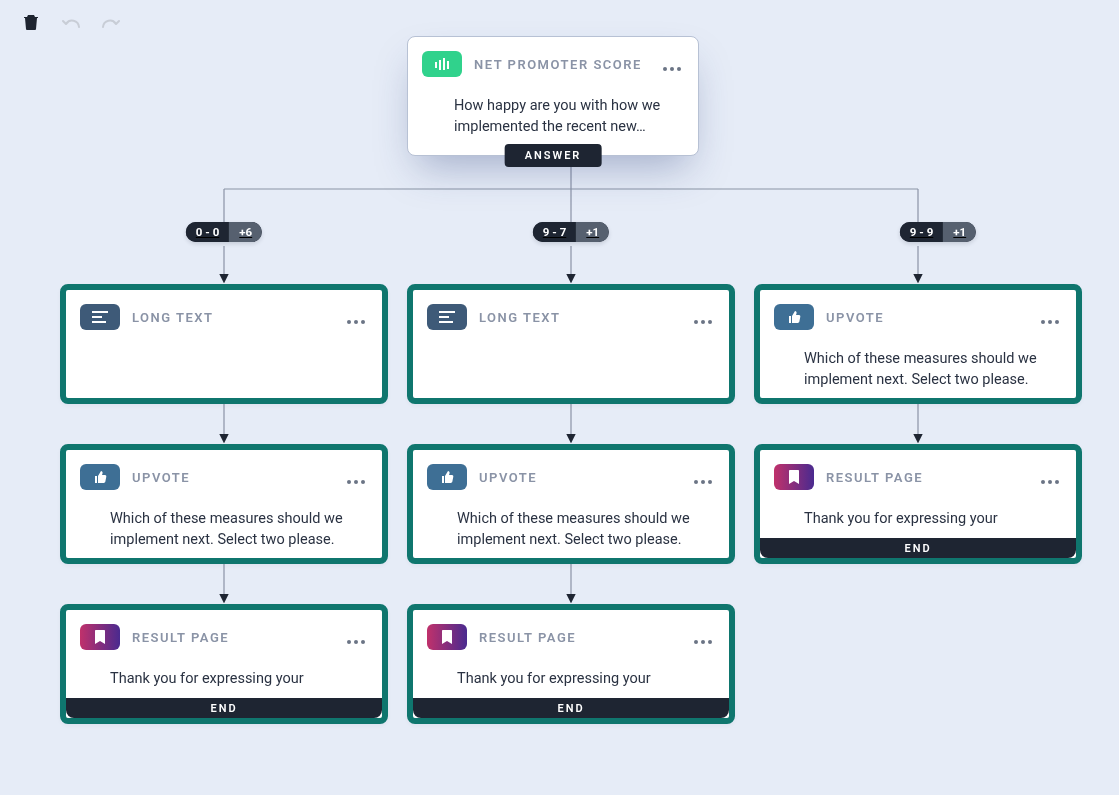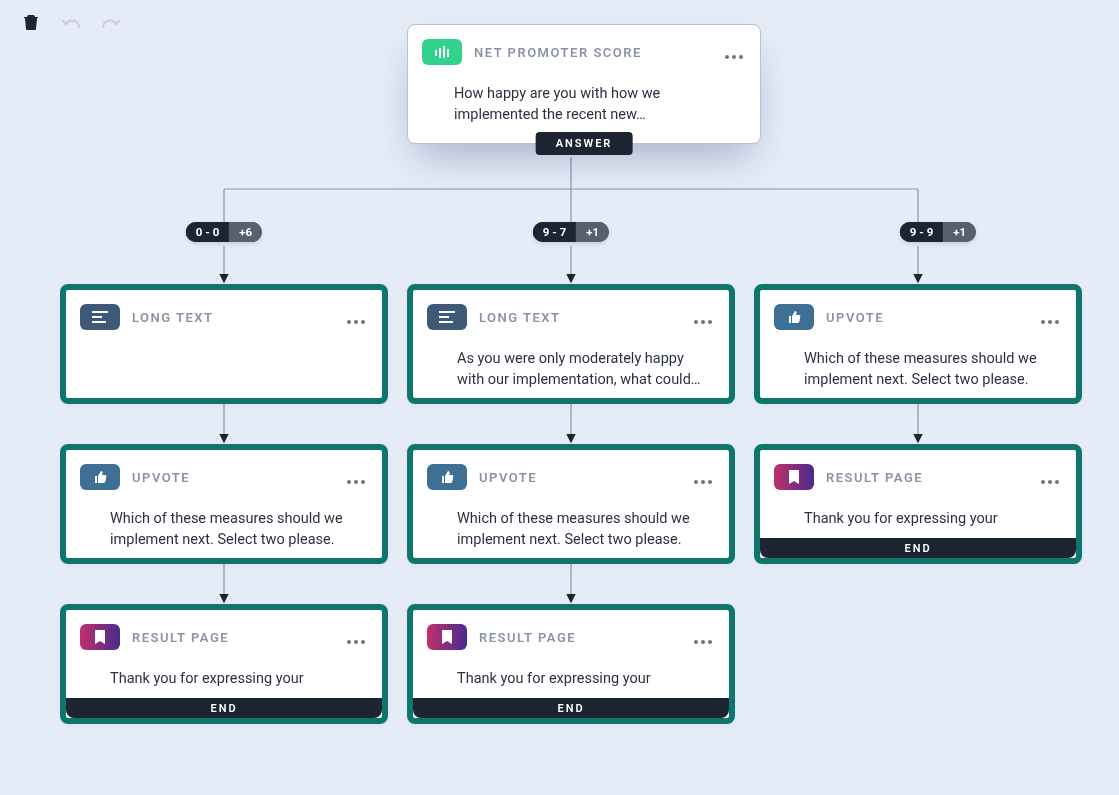--- a/index.html
+++ b/index.html
@@ -84,20 +84,21 @@
   .chip {
     position: absolute;
     transform: translateX(-50%);
     display: flex;
     border-radius: 12px;
     overflow: hidden;
     font-size: 11.5px;
     font-weight: 700;
     background: #1e2532;
     box-shadow: 0 2px 4px rgba(20,30,50,0.15);
+    text-decoration: underline;
   }
   .chip .seg { padding: 3px 10px; color: #fff; }
   .chip .seg.a { background: #1e2532; }
   .chip .seg.b { background: #56606f; }
 
   
   .endbar {
     position: absolute;
     left: 0; right: 0; bottom: 0;
     height: 20px;
@@ -174,21 +175,21 @@
   </div>
   <div class="chip" style="left:571px; top:222px;">
     <span class="seg a">9 - 7</span>
     <span class="seg b">+1</span>
   </div>
   <div class="chip" style="left:938px; top:222px;">
     <span class="seg a">9 - 9</span>
     <span class="seg b">+1</span>
   </div>
 
-  <div class="node root" style="left:407px; top:24px; width:354px; height:120px;">
+  <div class="node root" style="left:407px; top:36px; width:292px; height:120px;">
     <div class="node-head">
       <div class="badge nps">
         <svg width="16" height="14" viewBox="0 0 16 14">
             <g fill="currentColor">
               <rect x="1" y="5" width="2" height="6"></rect>
               <rect x="5" y="3" width="2" height="10"></rect>
               <rect x="9" y="1" width="2" height="12"></rect>
               <rect x="13" y="4" width="2" height="8"></rect>
             </g>
           </svg>
@@ -290,21 +291,20 @@
       <span class="node-menu">
         <svg width="18" height="4" viewBox="0 0 18 4">
             <g fill="currentColor">
               <circle cx="2" cy="2" r="2"></circle>
               <circle cx="9" cy="2" r="2"></circle>
               <circle cx="16" cy="2" r="2"></circle>
             </g>
           </svg>
       </span>
     </div>
-    <div class="node-body">As you were only moderately happy with our implementation, what could…</div>
   </div>
 
   <div class="node" style="left:407px; top:444px; width:328px; height:120px;">
     <div class="node-head">
       <div class="badge up">
         <svg width="14" height="14" viewBox="0 0 14 14">
             <path fill="currentColor" d="M2 6h2v7H2zM5 13V6l3-5c1 0 2 1 1.5 2.5L9 5h3c1 0 1.5 1 1.3 1.8l-1 5c-.2.7-.8 1.2-1.5 1.2H5z"></path>
           </svg>
       </div>
       <span class="type-label">UPVOTE</span>

